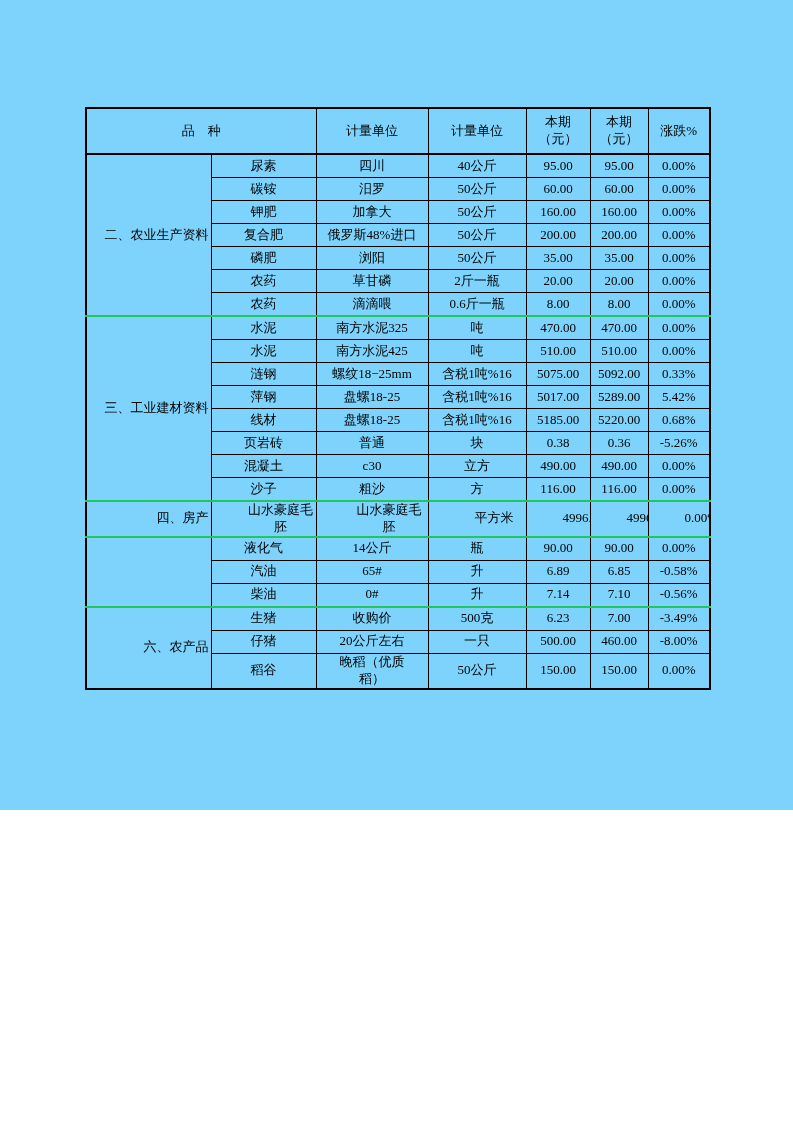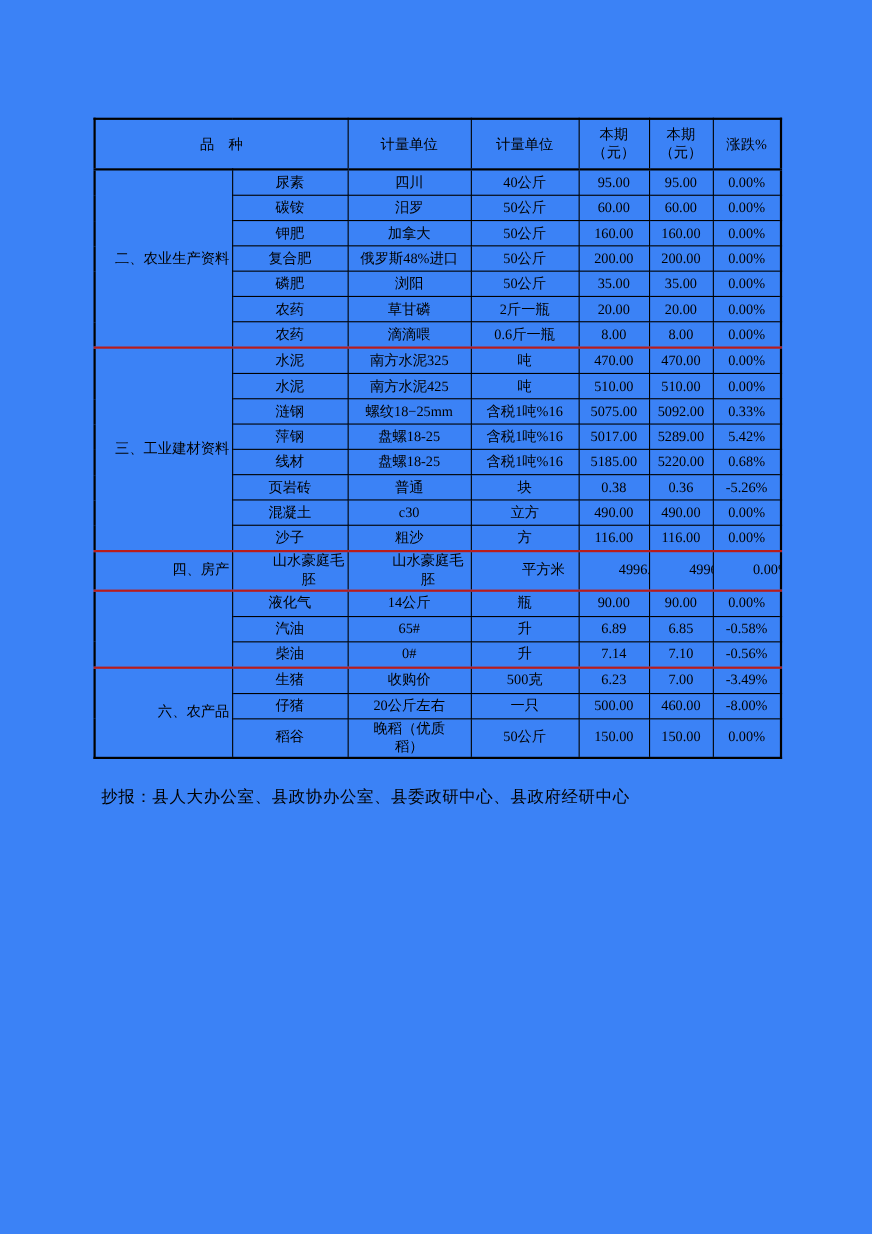--- a/index.html
+++ b/index.html
@@ -1,20 +1,20 @@
 <!DOCTYPE html>
 <html><head>
 <meta charset="utf-8">
 <style>
   html, body { margin: 0; padding: 0; background: #ffffff; }
   .page {
     position: relative;
     width: 793px;
-    height: 1122px;
-    background: #3b82f6;
+    height: 810px;
+    background: #7dd3fc;
     font-family: "Liberation Serif", "DejaVu Serif", serif;
     color: #000000;
     overflow: hidden;
     text-decoration: underline;
   }
   table.price-table {
     position: absolute;
     left: 85px;
     top: 107px;
     width: 624px;
@@ -28,21 +28,21 @@
     font-weight: normal;
     text-align: center;
     vertical-align: middle;
     padding: 0 2px;
     line-height: 1.3;
     overflow: hidden;
   }
   .price-table thead th { height: 44px; border-bottom: 2px solid #000; }
   .price-table tbody td { height: 22px; }
   .price-table tr.row-h30 td { height: 30px; padding-left: 36px; }
-  .price-table tbody tr.section-start > td { border-top: 2px solid #b91c1c; }
+  .price-table tbody tr.section-start > td { border-top: 2px solid #22c55e; }
   .price-table td.cat { text-align: right; padding-left: 4px; }
   .pre { white-space: pre-line; }
   .footer {
     position: absolute;
     left: 92px;
     top: 715px;
     font-size: 15px;
     letter-spacing: 0.5px;
   }
 </style>
@@ -252,15 +252,14 @@
           <td class="pre">晚稻（优质
 稻）</td>
           <td>50公斤</td>
           <td>150.00</td>
           <td>150.00</td>
           <td>0.00%</td>
         </tr>
       </tbody>
   </table>
 
-  <div class="footer">抄报：县人大办公室、县政协办公室、县委政研中心、县政府经研中心</div>
 
 </div>
 
 </body></html>

